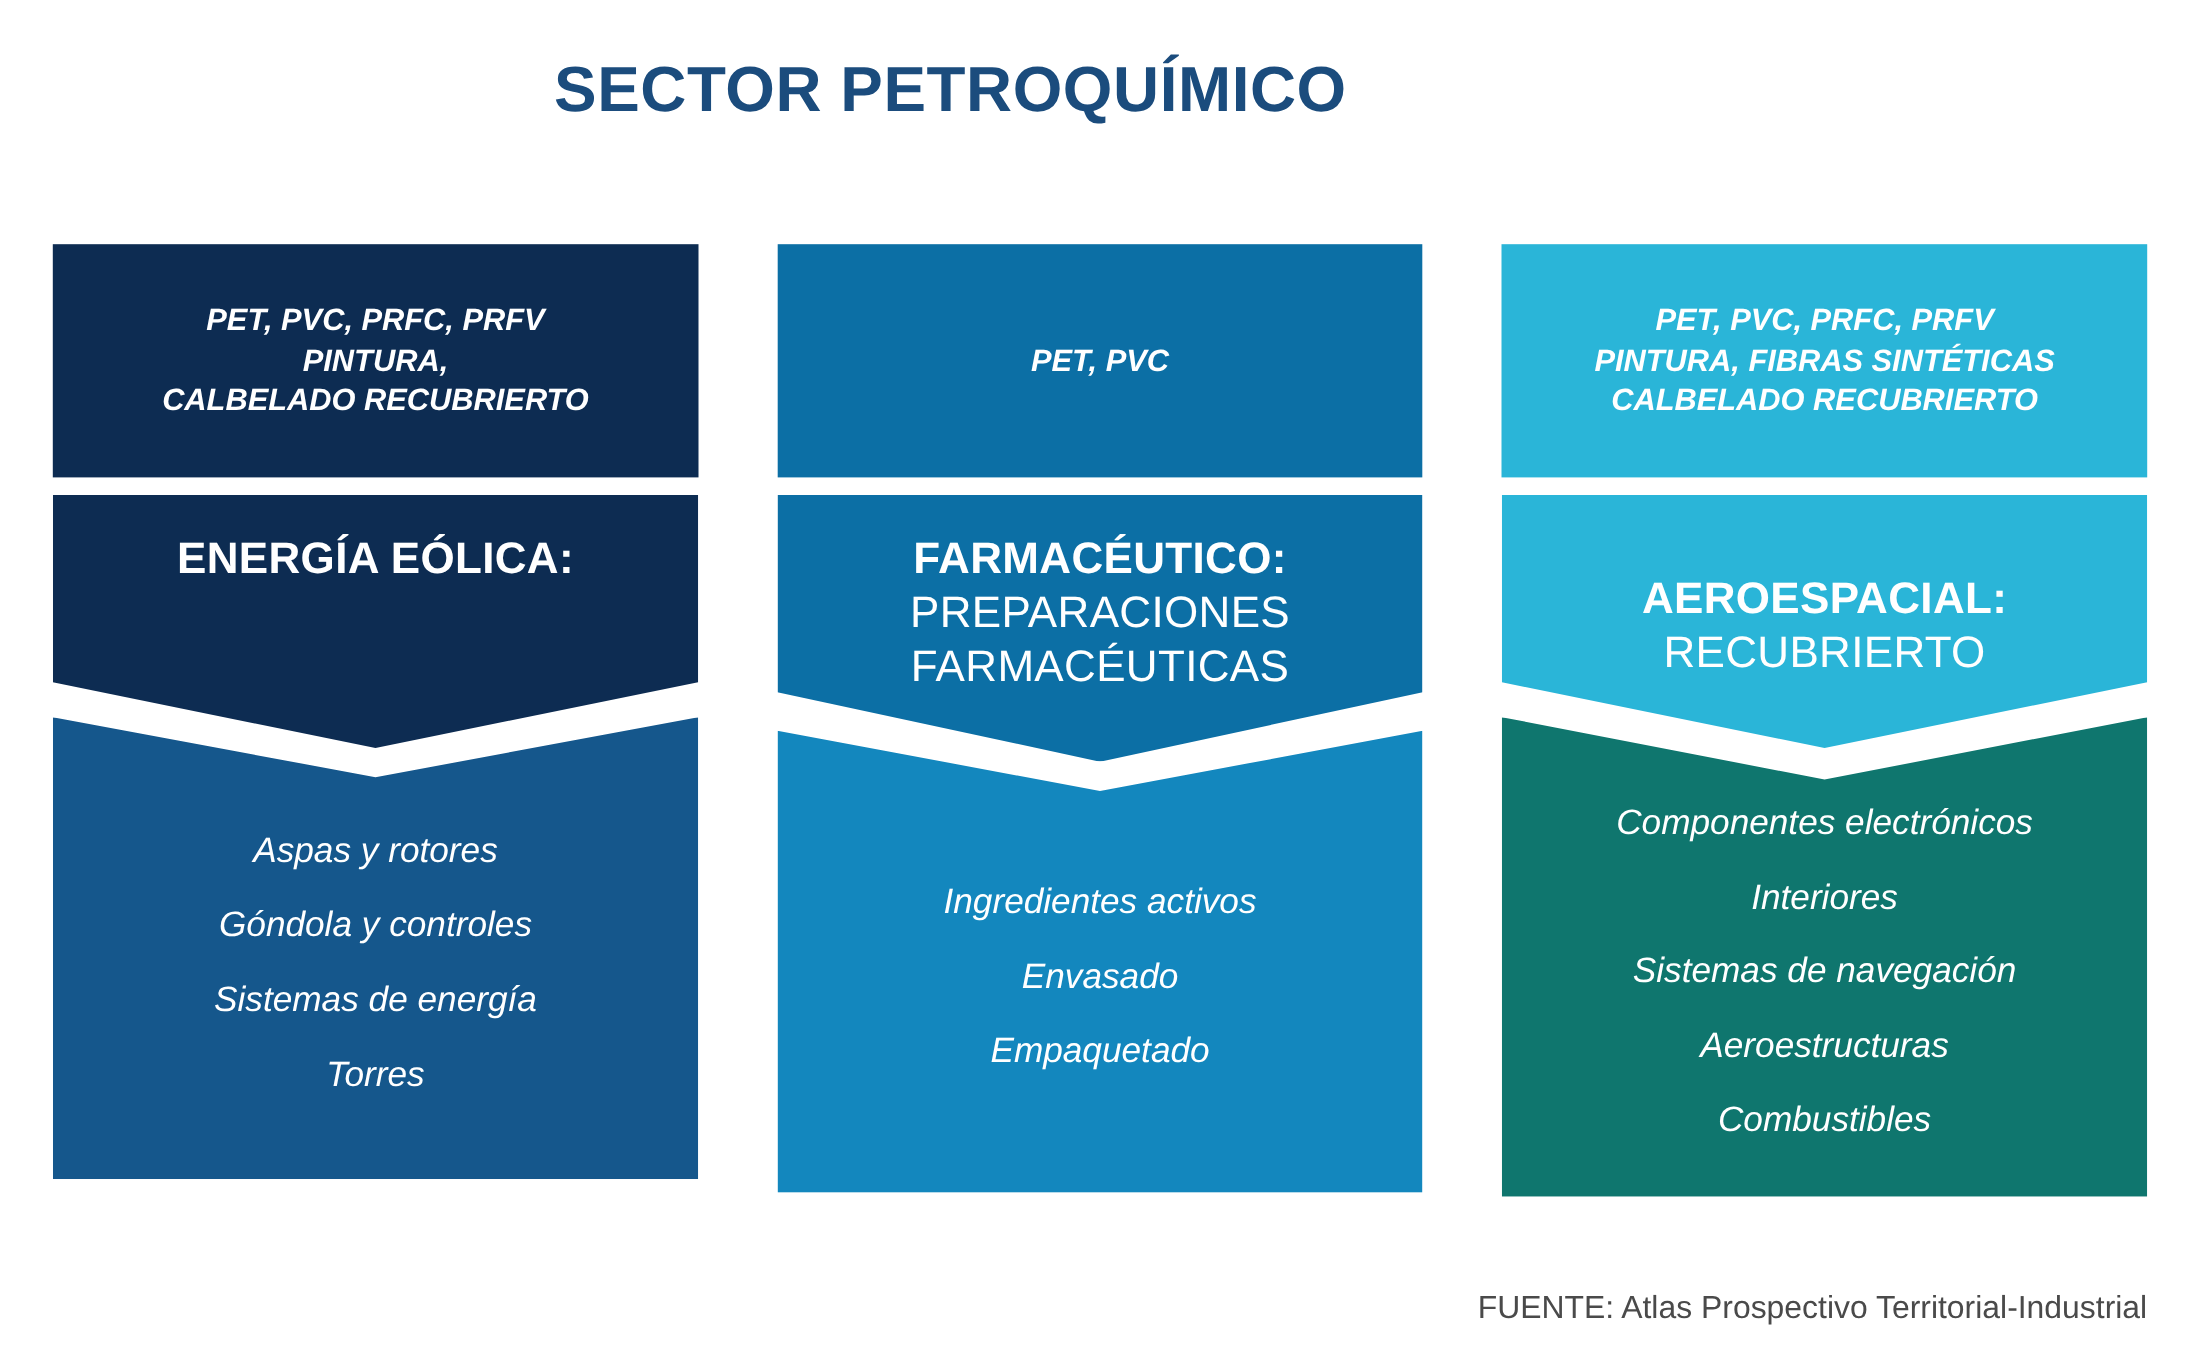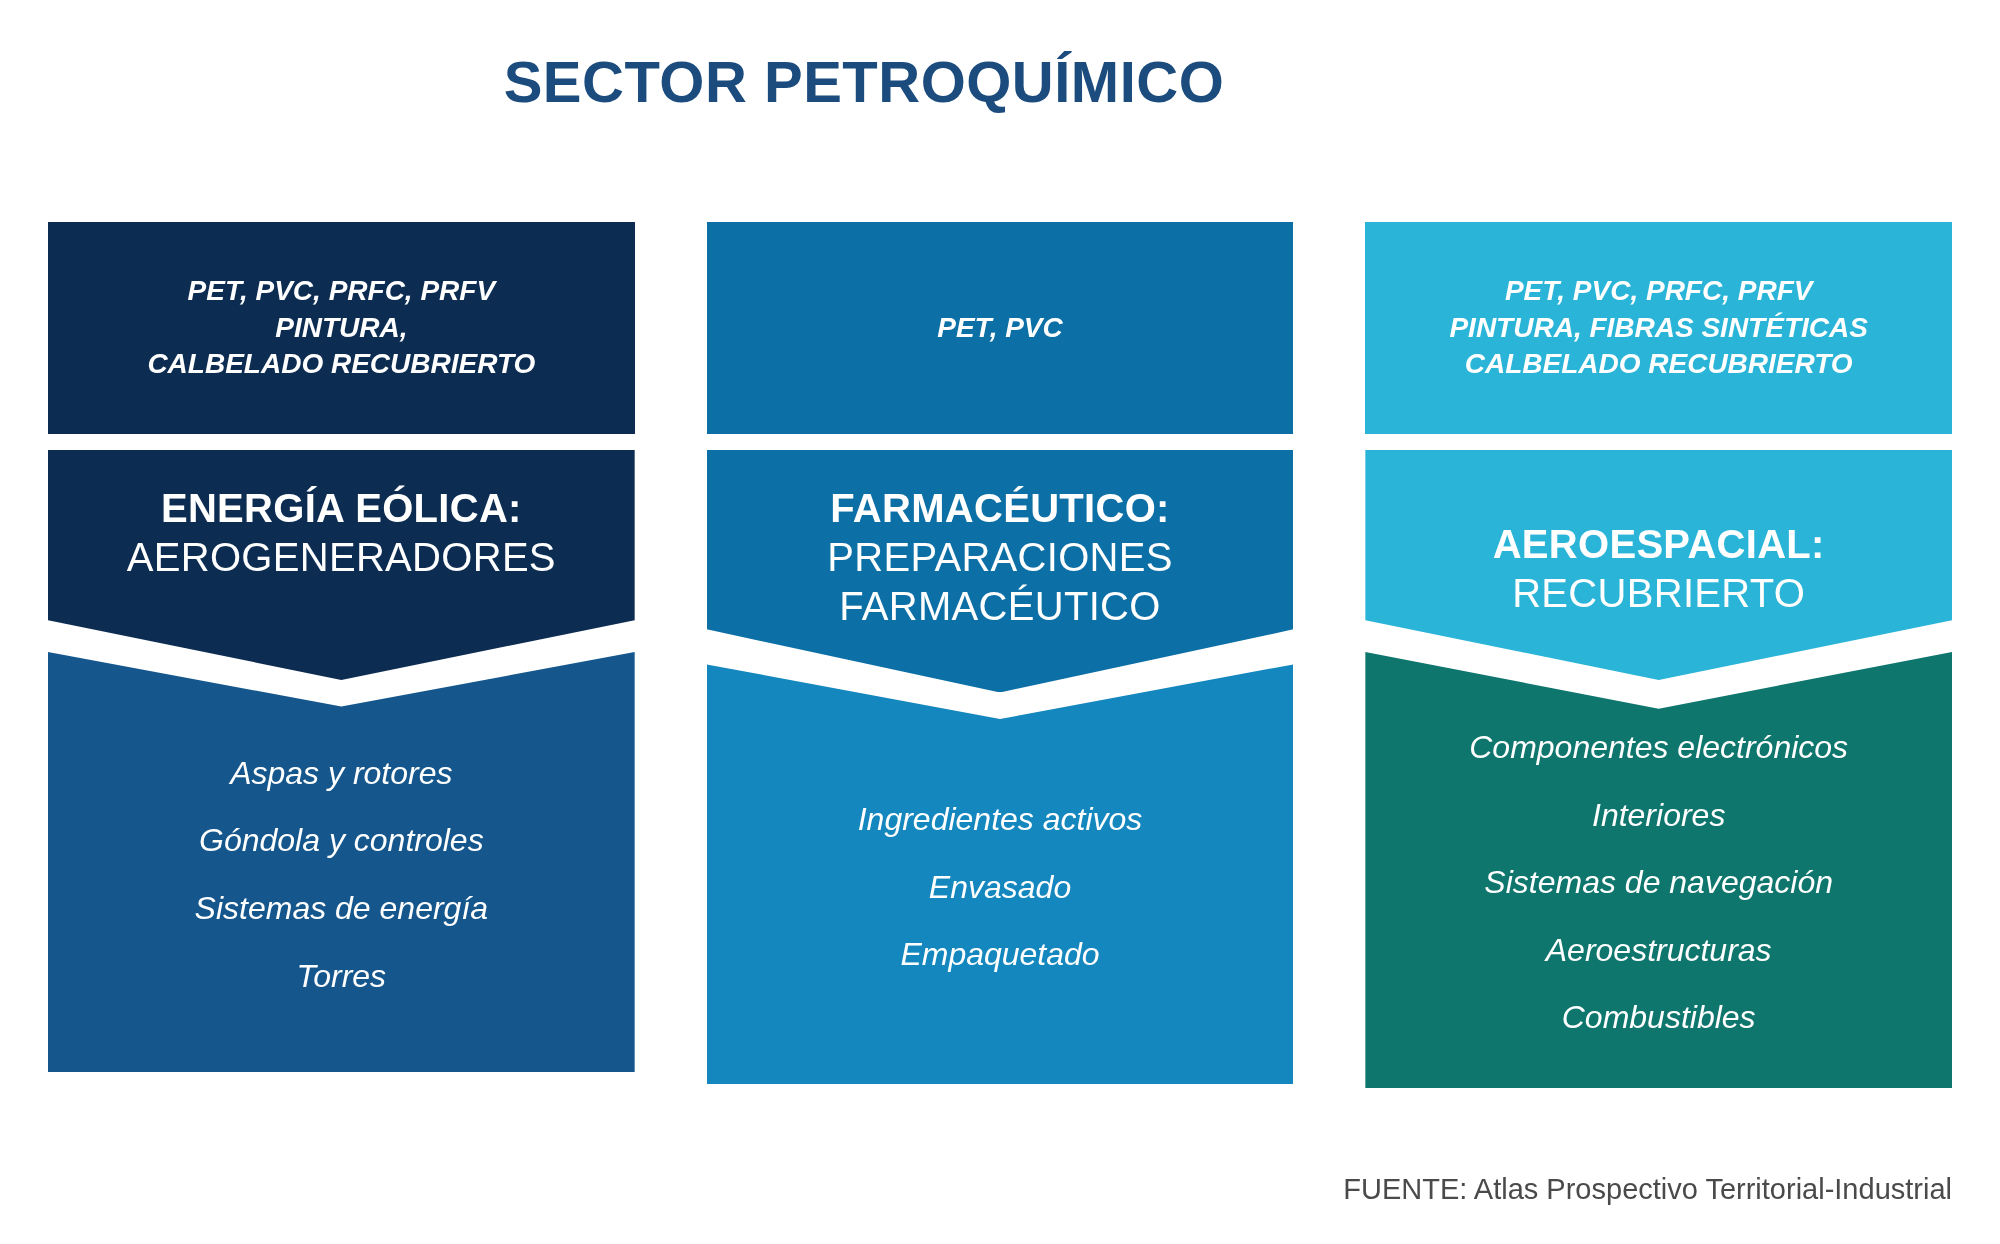--- a/index.html
+++ b/index.html
@@ -139,39 +139,38 @@
   <div class="columns">
 
     <div class="column col-1">
       <div class="materials-box" style="background: rgb(13, 44, 82);">
         <div class="materials-line">PET, PVC, PRFC, PRFV</div>
         <div class="materials-line">PINTURA,</div>
         <div class="materials-line">CALBELADO RECUBRIERTO</div>
       </div>
       <div class="sector-box" style="background: rgb(13, 44, 82);">
         <div class="sector-title">ENERGÍA EÓLICA:</div>
-        <div class="sector-sub">AEROGENERADORES</div>
       </div>
       <div class="products-box" style="background: rgb(21, 87, 140);">
         <div class="product-item">Aspas y rotores</div>
         <div class="product-item">Góndola y controles</div>
         <div class="product-item">Sistemas de energía</div>
         <div class="product-item">Torres</div>
       </div>
     </div>
 
     <div class="column col-2">
       <div class="materials-box" style="background: rgb(12, 111, 165);">
         <div class="materials-line">PET, PVC</div>
       </div>
       <div class="sector-box" style="background: rgb(12, 111, 165);">
         <div class="sector-title">FARMACÉUTICO:</div>
         <div class="sector-sub">
             <div>PREPARACIONES</div>
-            <div>FARMACÉUTICO</div>
+            <div>FARMACÉUTICAS</div>
           </div>
       </div>
       <div class="products-box" style="background: rgb(19, 135, 190);">
         <div class="product-item">Ingredientes activos</div>
         <div class="product-item">Envasado</div>
         <div class="product-item">Empaquetado</div>
       </div>
     </div>
 
     <div class="column col-3">

